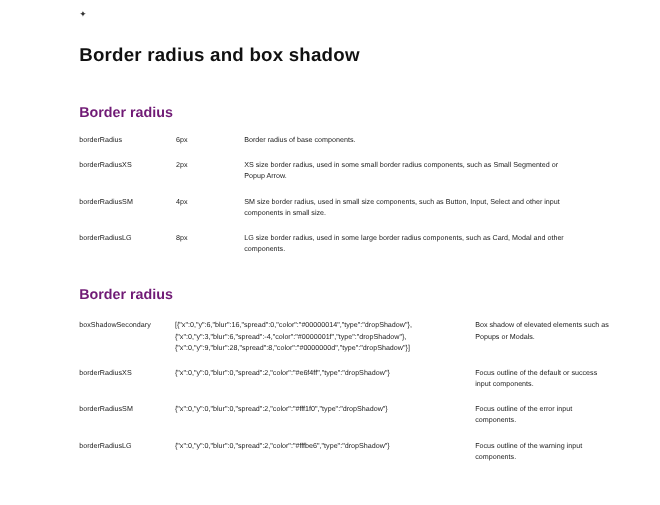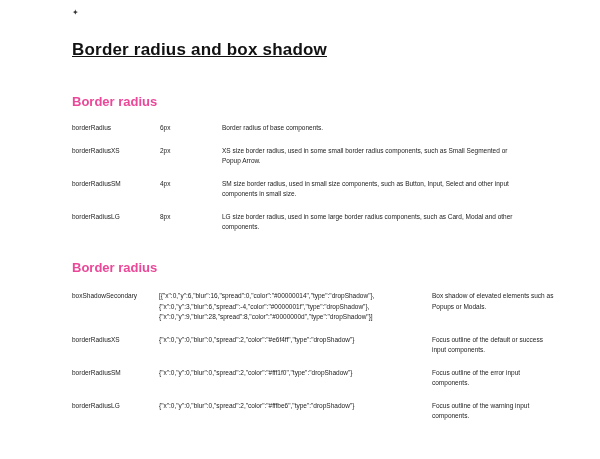--- a/index.html
+++ b/index.html
@@ -25,26 +25,25 @@
     line-height: 10px;
     height: 10px;
     color: #333;
   }
   h1.page-title {
     font-size: 17px;
     font-weight: 700;
     color: #111;
     margin: 22px 0 0 0;
     letter-spacing: 0.2px;
-    text-decoration: underline;
   }
   h2.section-heading {
     font-size: 13px;
     font-weight: 700;
-    color: #ec4899;
+    color: #701a75;
     margin: 34px 0 14px 0;
   }
   h2.section-heading.second {
     margin-top: 28px;
     margin-bottom: 16px;
   }
   .token-table {
     display: block;
   }
   .row {

